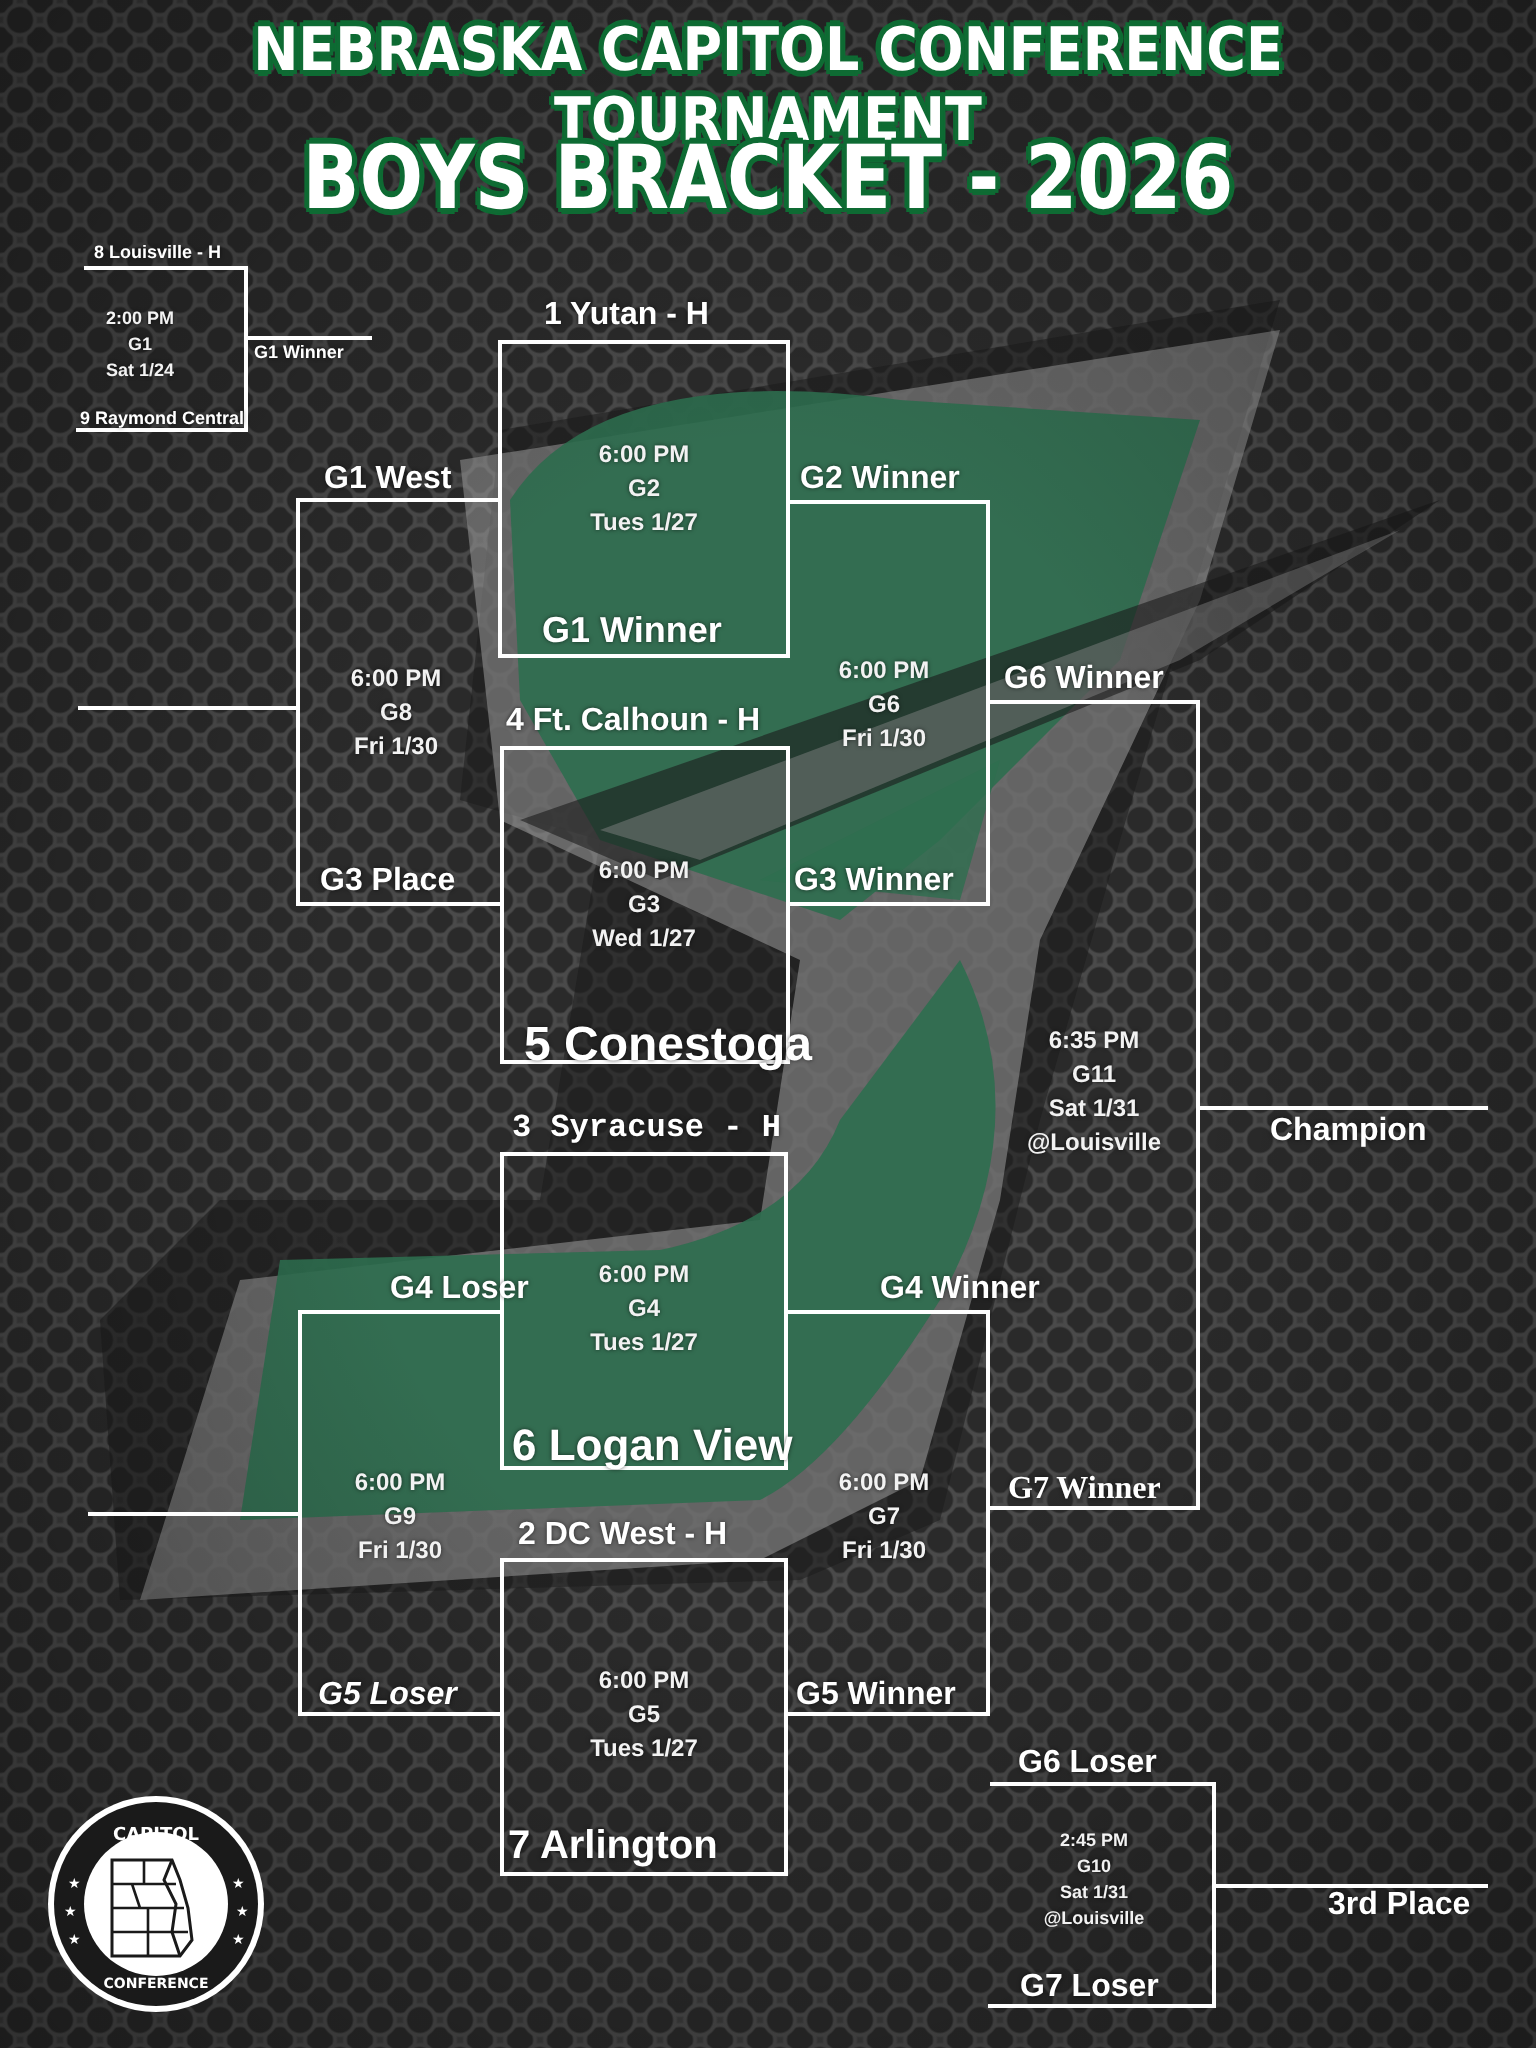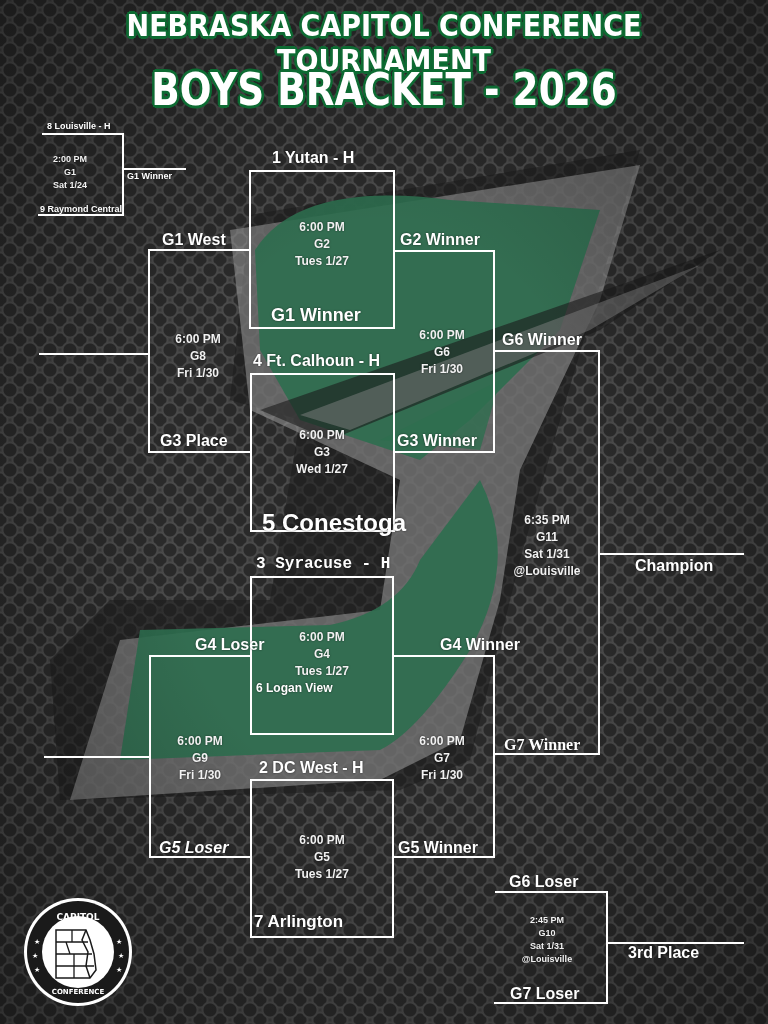--- a/index.html
+++ b/index.html
@@ -44,21 +44,21 @@
 
   .ln { position:absolute; background:#ffffff; }
   .h { height:2px; }
   .v { width:2px; }
 
   .lbl {
     position:absolute; font-weight:bold; color:#ffffff; white-space:nowrap;
     text-shadow:0 0 2px rgba(0,0,0,0.6);
   }
   .lbl-lg { font-size:16px; }
-  .lbl-xl { font-size:17px; }
+  .lbl-xl { font-size:20px; }
   .lbl-sm { font-size:9px; }
   .info {
     position:absolute; text-align:center; font-weight:bold; color:#f2f2f2;
     font-size:12px; line-height:17px; text-shadow:0 0 2px rgba(0,0,0,0.6);
   }
   .info-sm { font-size:9px; line-height:13px; }
 
   .badge {
     position:absolute; left:22px; top:896px; width:112px; height:112px;
   }
@@ -131,21 +131,21 @@
     <div>Wed 1/27</div>
   </div>
 </div>
 
 <div>
   <div class="ln h" style="left:250px; top:576px; width:144px;"></div>
   <div class="ln v" style="left:250px; top:576px; height:159px;"></div>
   <div class="ln v" style="left:392px; top:576px; height:159px;"></div>
   <div class="ln h" style="left:250px; top:733px; width:144px;"></div>
   <div class="lbl lbl-lg" style="left:256px; top:555px;font-family:Liberation Mono, monospace;">3 Syracuse - H</div>
-  <div class="lbl lbl-xl" style="left:256px; top:681px; font-size:12px;">6 Logan View</div>
+  <div class="lbl lbl-xl" style="left:256px; top:710px; font-size:22px;">6 Logan View</div>
   <div class="info" style="left:262px; top:629px; width:120px;">
     <div>6:00 PM</div>
     <div>G4</div>
     <div>Tues 1/27</div>
   </div>
 </div>
 
 <div>
   <div class="ln h" style="left:250px; top:779px; width:144px;"></div>
   <div class="ln v" style="left:250px; top:779px; height:159px;"></div>
@@ -236,21 +236,21 @@
   <div class="ln h" style="left:494px; top:1002px; width:114px;"></div>
   <div class="ln h" style="left:606px; top:942px; width:138px;"></div>
   <div class="lbl lbl-lg" style="left:509px; top:873px;">G6 Loser</div>
   <div class="lbl lbl-lg" style="left:510px; top:985px;">G7 Loser</div>
   <div class="info info-sm" style="left:512px; top:914px; width:70px;">
     <div>2:45 PM</div>
     <div>G10</div>
     <div>Sat 1/31</div>
     <div>@Louisville</div>
   </div>
-  <div class="lbl lbl-lg" style="left:628px; top:944px;">3rd Place</div>
+  <div class="lbl lbl-lg" style="left:664px; top:944px;">3rd Place</div>
 </div>
 
 <div class="badge">
   <svg width="112" height="112" viewBox="0 0 112 112">
     <circle cx="56" cy="56" r="54" fill="#ffffff"></circle>
     <circle cx="56" cy="56" r="51" fill="#1a1a1a"></circle>
     <circle cx="56" cy="56" r="36" fill="#ffffff"></circle>
 
     <path d="M34,34 L64,34 L68,44 L72,58 L74,74 L68,82 L34,82 Z" fill="#ffffff" stroke="#1a1a1a" stroke-width="1.5"></path>
     <path d="M34,46 L66,46 M34,58 L70,58 M34,70 L72,70 M50,34 L50,46 M52,58 L52,82 M44,46 L48,58" stroke="#1a1a1a" stroke-width="1.3" fill="none"></path>

